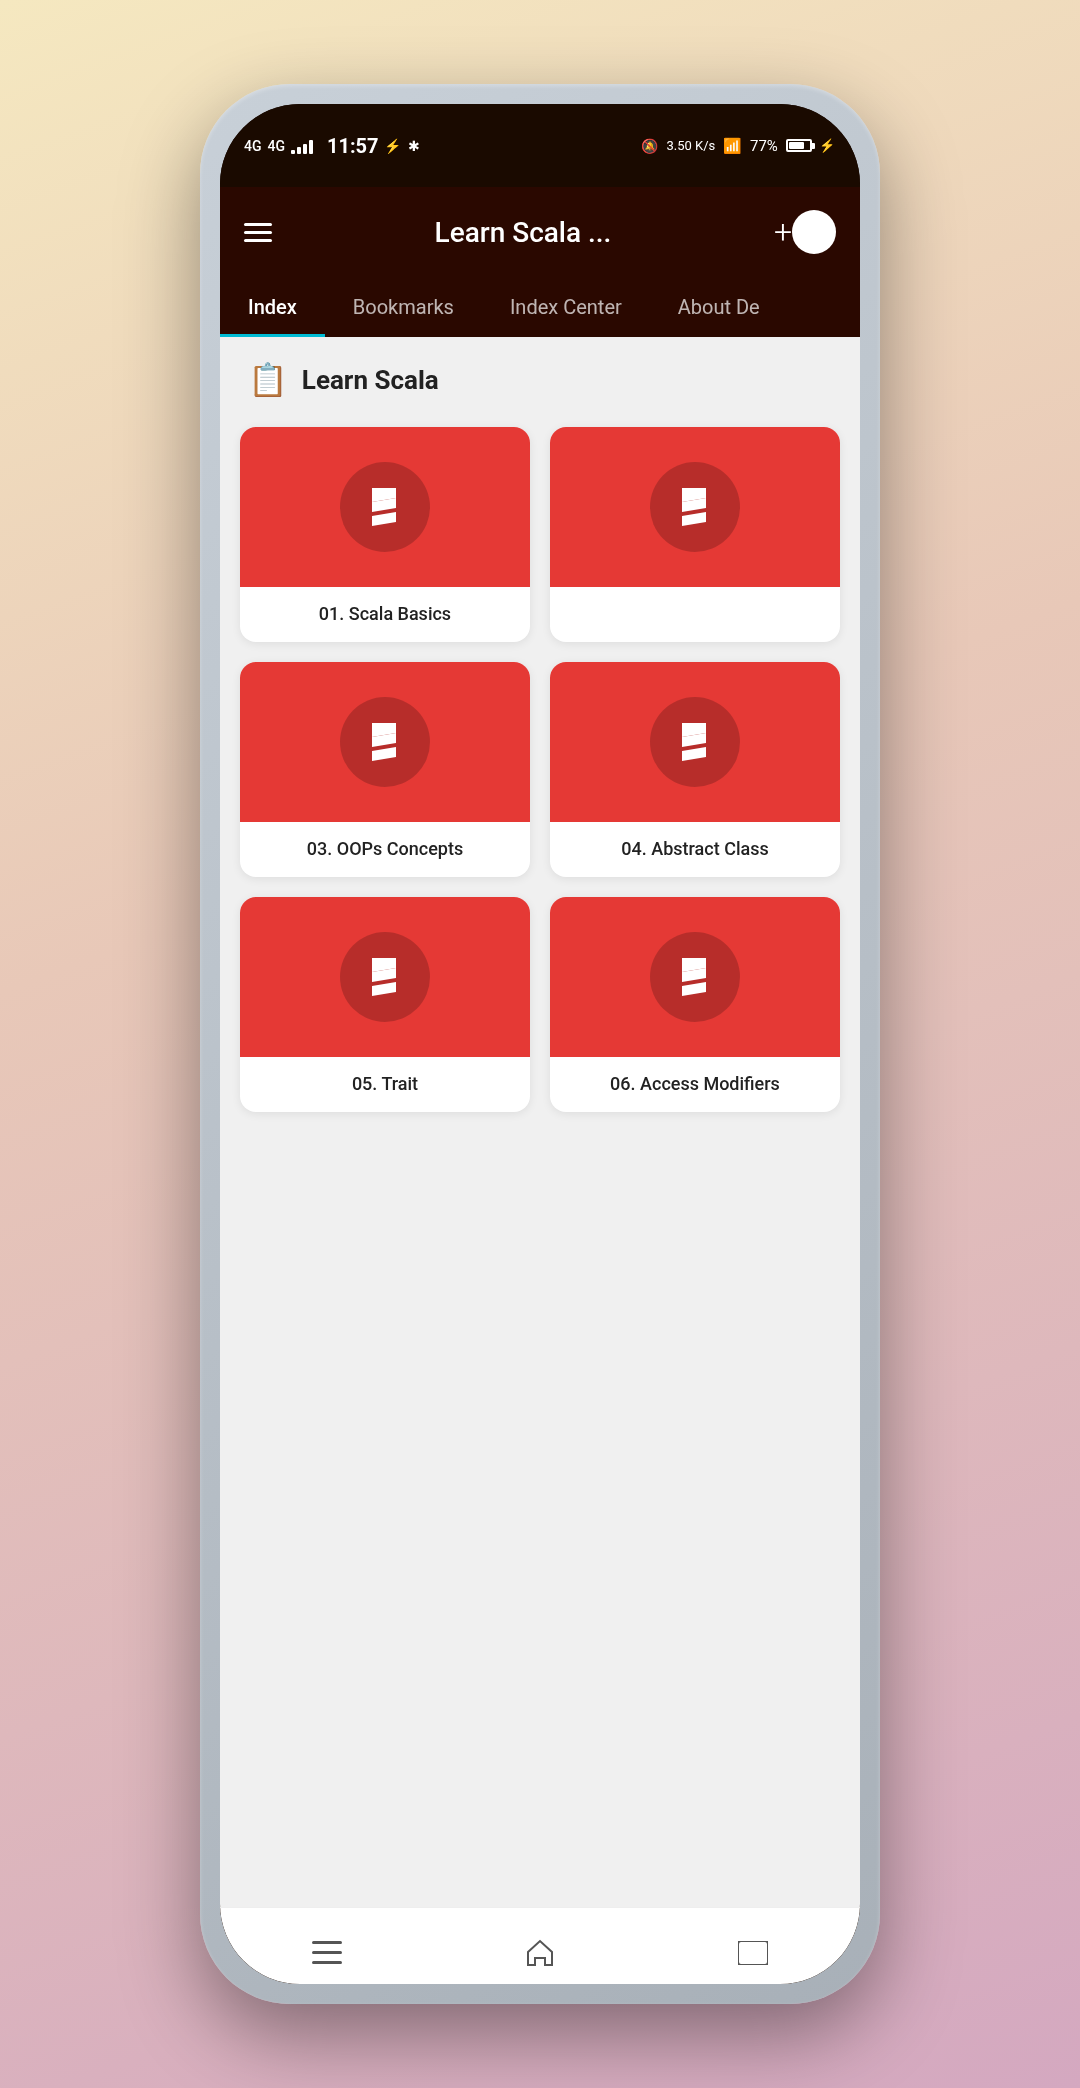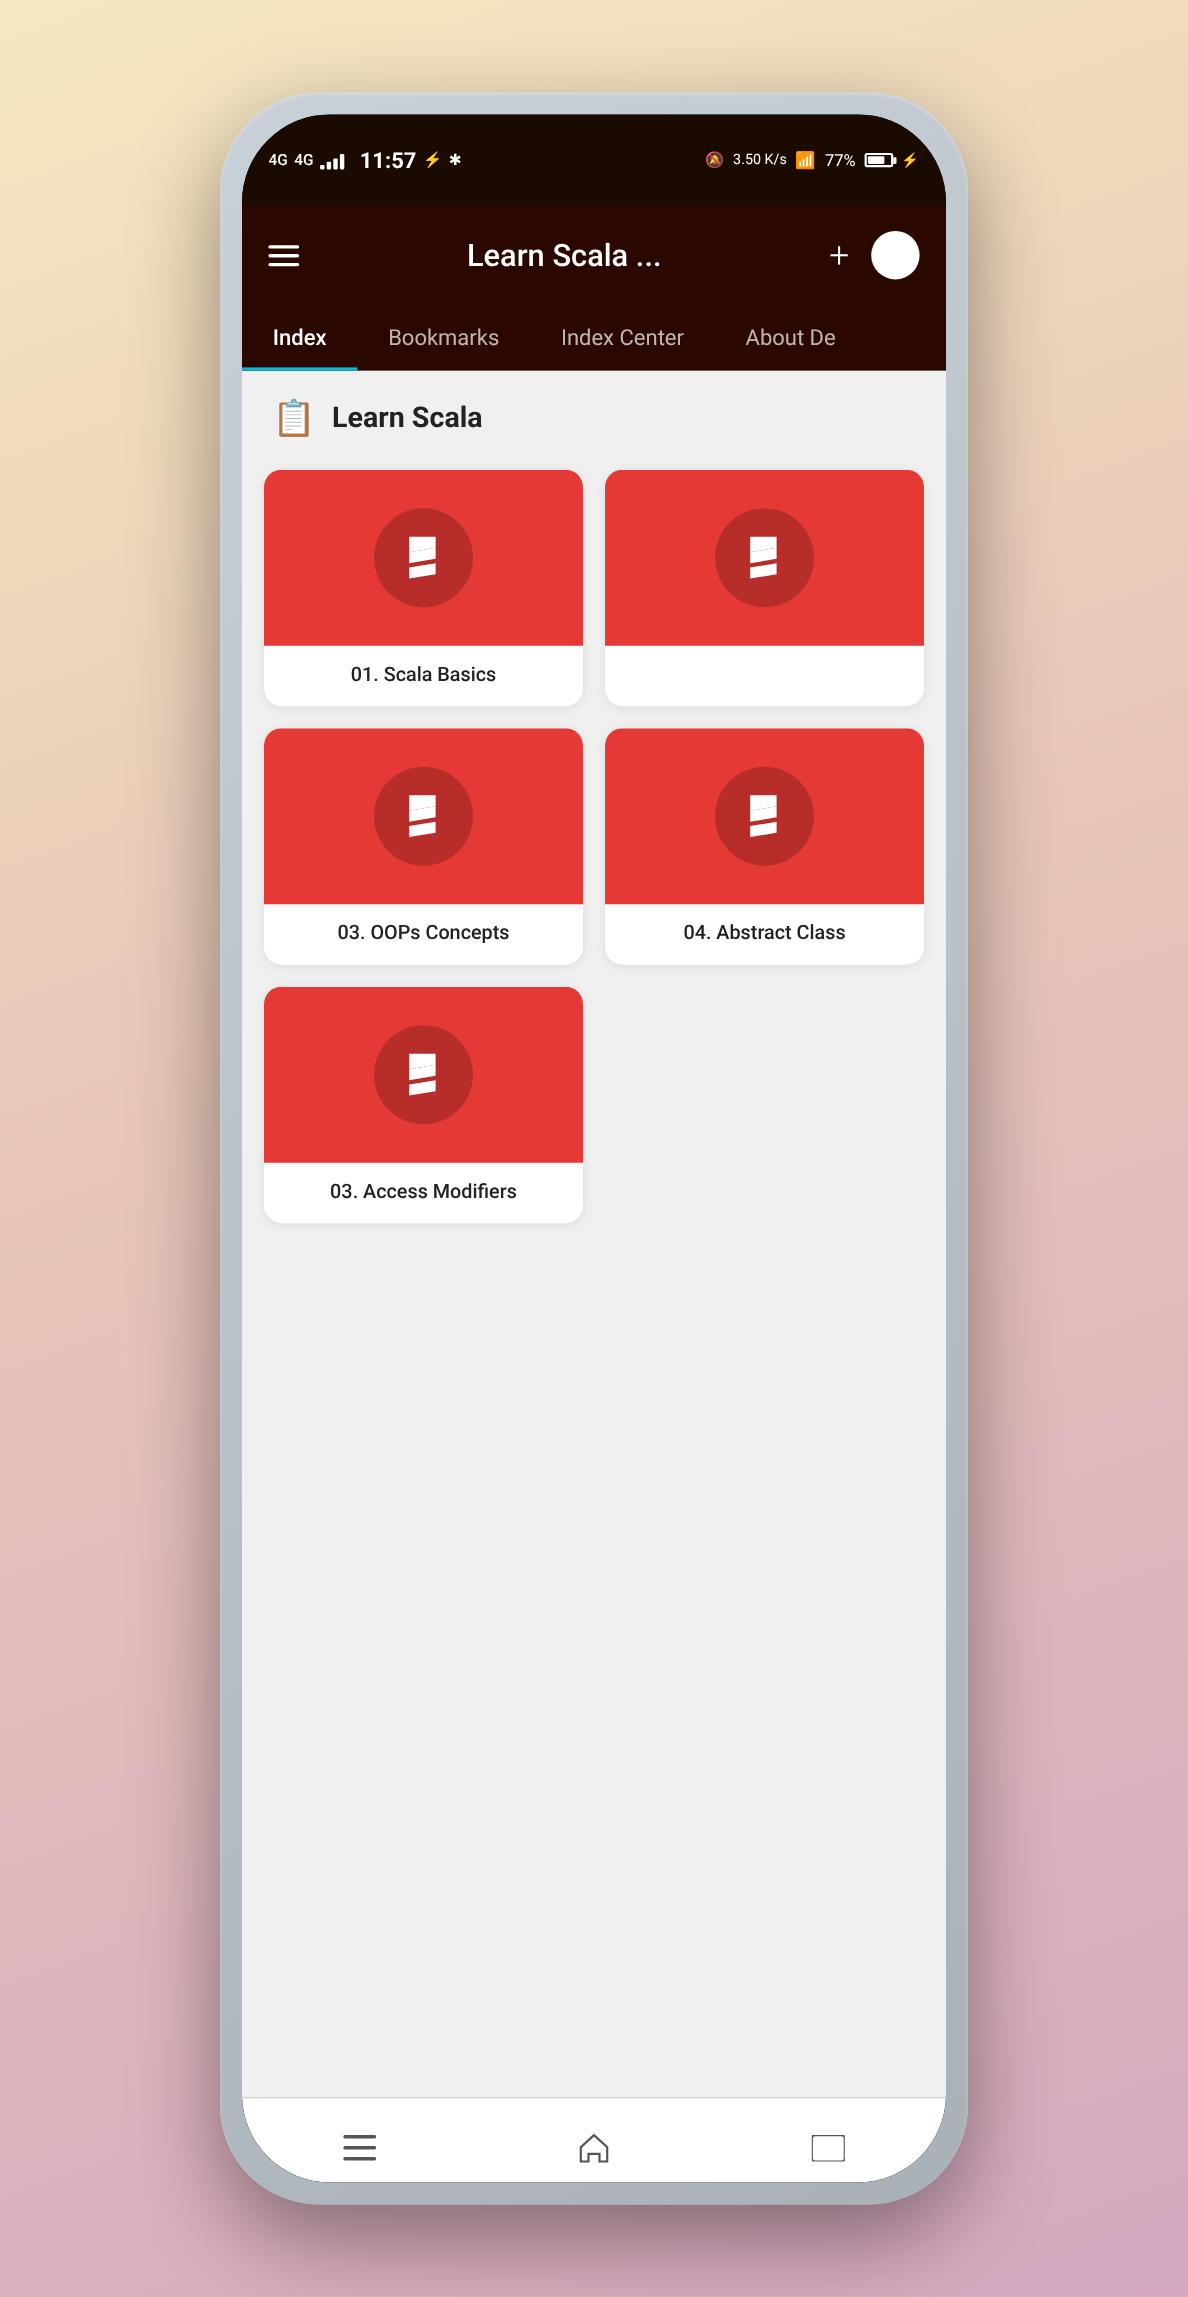--- a/index.html
+++ b/index.html
@@ -77,21 +77,20 @@
     }
 
     
     .app-bar {
       width: 100%;
       height: 90px;
       background: #2a0800;
       display: flex;
       align-items: center;
       padding: 0 24px;
-      gap: 20px;
     }
 
     .hamburger-icon {
       display: flex;
       flex-direction: column;
       gap: 5px;
       cursor: pointer;
     }
 
     .hamburger-icon span {
@@ -414,32 +413,44 @@
                 <svg class="scala-logo-svg" viewBox="0 0 54 54" fill="none">
                   <path d="M14 8 L38 8 L38 18 L14 22 Z" fill="white"></path>
                   <path d="M14 22 L38 18 L38 28 L14 32 Z" fill="white"></path>
                   <path d="M14 36 L38 32 L38 42 L14 46 Z" fill="white"></path>
                 </svg>
               </div>
             </div>
             <div class="card-label">04. Abstract Class</div>
           </div>
 
-
-          <div class="course-card">
-            <div class="card-image">
-              <div class="scala-logo-circle">
-                <svg class="scala-logo-svg" viewBox="0 0 54 54" fill="none">
-                  <path d="M14 8 L38 8 L38 18 L14 22 Z" fill="white"></path>
-                  <path d="M14 22 L38 18 L38 28 L14 32 Z" fill="white"></path>
-                  <path d="M14 36 L38 32 L38 42 L14 46 Z" fill="white"></path>
-                </svg>
-              </div>
-            </div>
-            <div class="card-label">03. Access Modifiers</div>
+          <div class="course-card">
+            <div class="card-image">
+              <div class="scala-logo-circle">
+                <svg class="scala-logo-svg" viewBox="0 0 54 54" fill="none">
+                  <path d="M14 8 L38 8 L38 18 L14 22 Z" fill="white"></path>
+                  <path d="M14 22 L38 18 L38 28 L14 32 Z" fill="white"></path>
+                  <path d="M14 36 L38 32 L38 42 L14 46 Z" fill="white"></path>
+                </svg>
+              </div>
+            </div>
+            <div class="card-label">05. Trait</div>
+          </div>
+
+          <div class="course-card">
+            <div class="card-image">
+              <div class="scala-logo-circle">
+                <svg class="scala-logo-svg" viewBox="0 0 54 54" fill="none">
+                  <path d="M14 8 L38 8 L38 18 L14 22 Z" fill="white"></path>
+                  <path d="M14 22 L38 18 L38 28 L14 32 Z" fill="white"></path>
+                  <path d="M14 36 L38 32 L38 42 L14 46 Z" fill="white"></path>
+                </svg>
+              </div>
+            </div>
+            <div class="card-label">06. Access Modifiers</div>
           </div>
 
         </div>
       </div>
 
       <div class="bottom-nav">
         <div class="nav-btn">
           <svg width="30" height="24" viewBox="0 0 30 24" fill="none">
             <rect y="0" width="30" height="3" rx="1.5" fill="#555"></rect>
             <rect y="10" width="30" height="3" rx="1.5" fill="#555"></rect>

